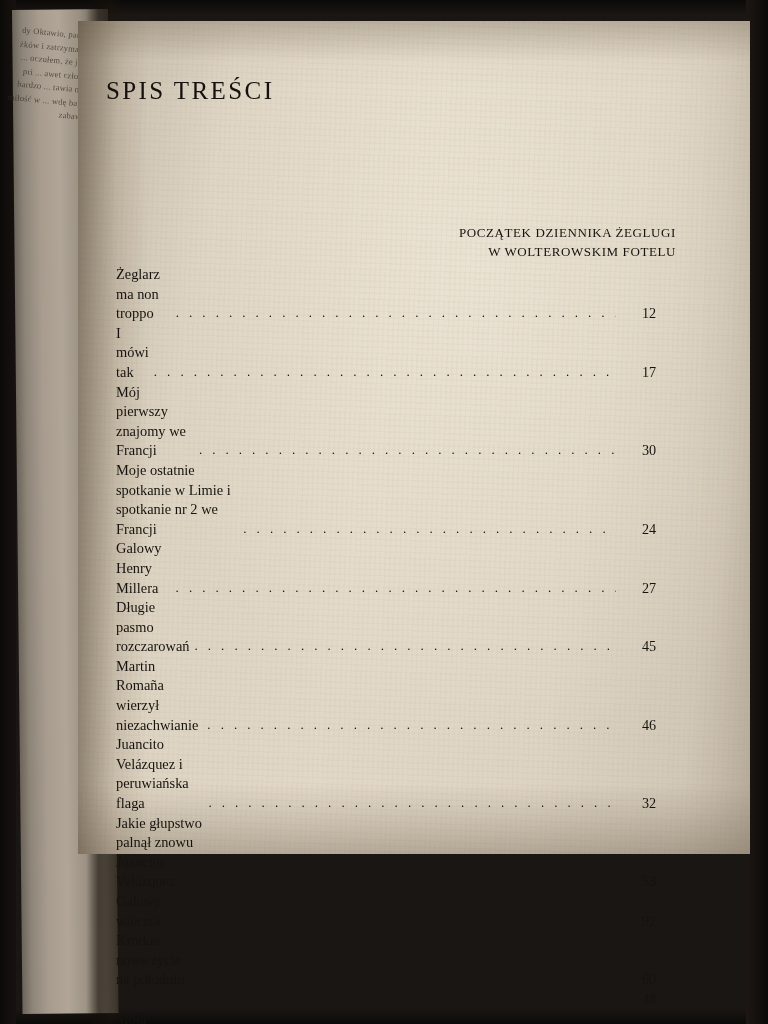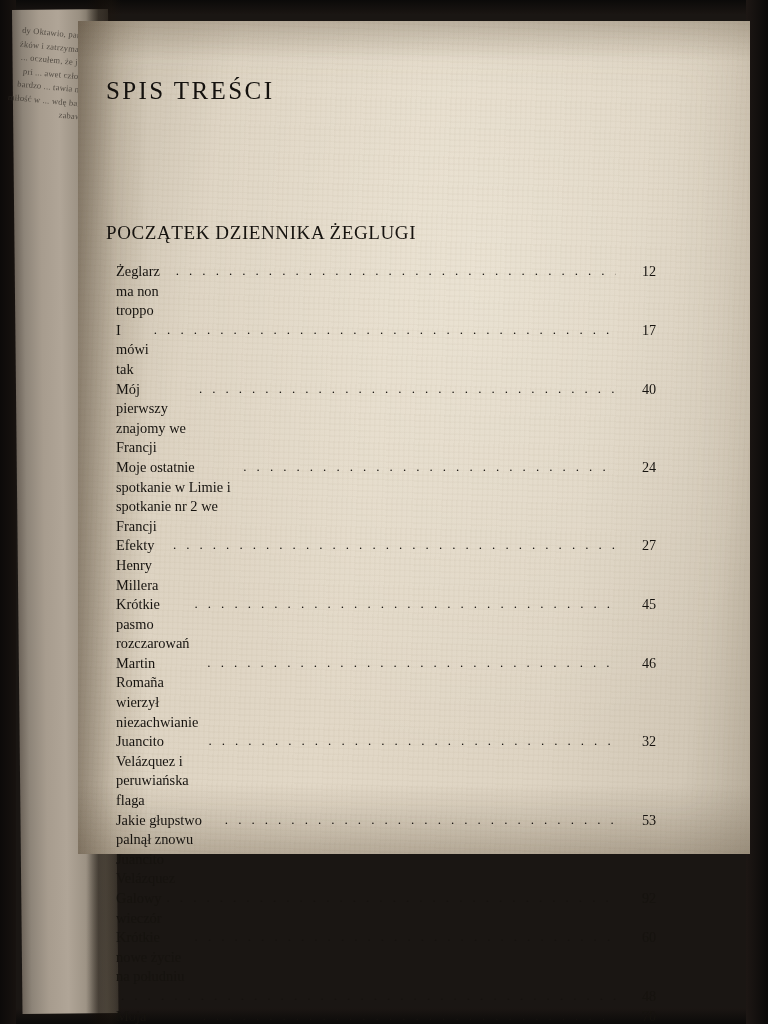--- a/index.html
+++ b/index.html
@@ -150,31 +150,32 @@
     letter-spacing: 2.4px;
     font-weight: normal;
     margin: 0 0 118px 0;
     color: #14110e;
   }
 
   .section {
     margin-bottom: 30px;
   }
   .section-heading {
-    font-size: 19px;
+    font-size: 13px;
     letter-spacing: 0.6px;
     line-height: 19px;
-    margin-bottom: 20px;
+    margin-bottom: 4px;
     color: #16130f;
+    text-align: right;
   }
   .section-heading div { white-space: nowrap; }
 
   .entry {
     display: flex;
-    align-items: flex-start;
+    align-items: flex-end;
     font-size: 14.4px;
     line-height: 19.6px;
     margin-left: 10px;
     color: #16130f;
   }
   .entry-text {
     flex: 0 1 auto;
     max-width: 452px;
   }
   .dots {
@@ -216,48 +217,49 @@
     <div class="page-shade-left"></div>
     <div class="page-shade-top"></div>
     <div class="page-shade-bottom"></div>
 
     <div class="content">
       <h1 class="toc-title">SPIS TREŚCI</h1>
       <div id="sections-root">
           <div class="section">
             <div class="section-heading">
               <div>POCZĄTEK DZIENNIKA ŻEGLUGI</div>
+              <div>W WOLTEROWSKIM FOTELU</div>
             </div>
             <div class="entry">
               <span class="entry-text">Żeglarz ma non troppo</span>
               <span class="dots">. . . . . . . . . . . . . . . . . . . . . . . . . . . . . . . . . . . . . . . . . . . . . . . . . . . . . . . . . . . . . . . . . . . . . . . . . . . . . . . . </span>
               <span class="page-num">12</span>
             </div>
             <div class="entry">
               <span class="entry-text">I mówi tak</span>
               <span class="dots">. . . . . . . . . . . . . . . . . . . . . . . . . . . . . . . . . . . . . . . . . . . . . . . . . . . . . . . . . . . . . . . . . . . . . . . . . . . . . . . . </span>
               <span class="page-num">17</span>
             </div>
             <div class="entry">
               <span class="entry-text">Mój pierwszy znajomy we Francji</span>
               <span class="dots">. . . . . . . . . . . . . . . . . . . . . . . . . . . . . . . . . . . . . . . . . . . . . . . . . . . . . . . . . . . . . . . . . . . . . . . . . . . . . . . . </span>
-              <span class="page-num">40</span>
+              <span class="page-num">30</span>
             </div>
             <div class="entry">
               <span class="entry-text">Moje ostatnie spotkanie w Limie i spotkanie nr 2 we Francji</span>
               <span class="dots">. . . . . . . . . . . . . . . . . . . . . . . . . . . . . . . . . . . . . . . . . . . . . . . . . . . . . . . . . . . . . . . . . . . . . . . . . . . . . . . . </span>
               <span class="page-num">24</span>
             </div>
             <div class="entry">
-              <span class="entry-text">Efekty Henry Millera</span>
+              <span class="entry-text">Galowy Henry Millera</span>
               <span class="dots">. . . . . . . . . . . . . . . . . . . . . . . . . . . . . . . . . . . . . . . . . . . . . . . . . . . . . . . . . . . . . . . . . . . . . . . . . . . . . . . . </span>
               <span class="page-num">27</span>
             </div>
             <div class="entry">
-              <span class="entry-text">Krótkie pasmo rozczarowań</span>
+              <span class="entry-text">Długie pasmo rozczarowań</span>
               <span class="dots">. . . . . . . . . . . . . . . . . . . . . . . . . . . . . . . . . . . . . . . . . . . . . . . . . . . . . . . . . . . . . . . . . . . . . . . . . . . . . . . . </span>
               <span class="page-num">45</span>
             </div>
             <div class="entry">
               <span class="entry-text">Martin Romaña wierzył niezachwianie</span>
               <span class="dots">. . . . . . . . . . . . . . . . . . . . . . . . . . . . . . . . . . . . . . . . . . . . . . . . . . . . . . . . . . . . . . . . . . . . . . . . . . . . . . . . </span>
               <span class="page-num">46</span>
             </div>
             <div class="entry">
               <span class="entry-text">Juancito Velázquez i peruwiańska flaga</span>

